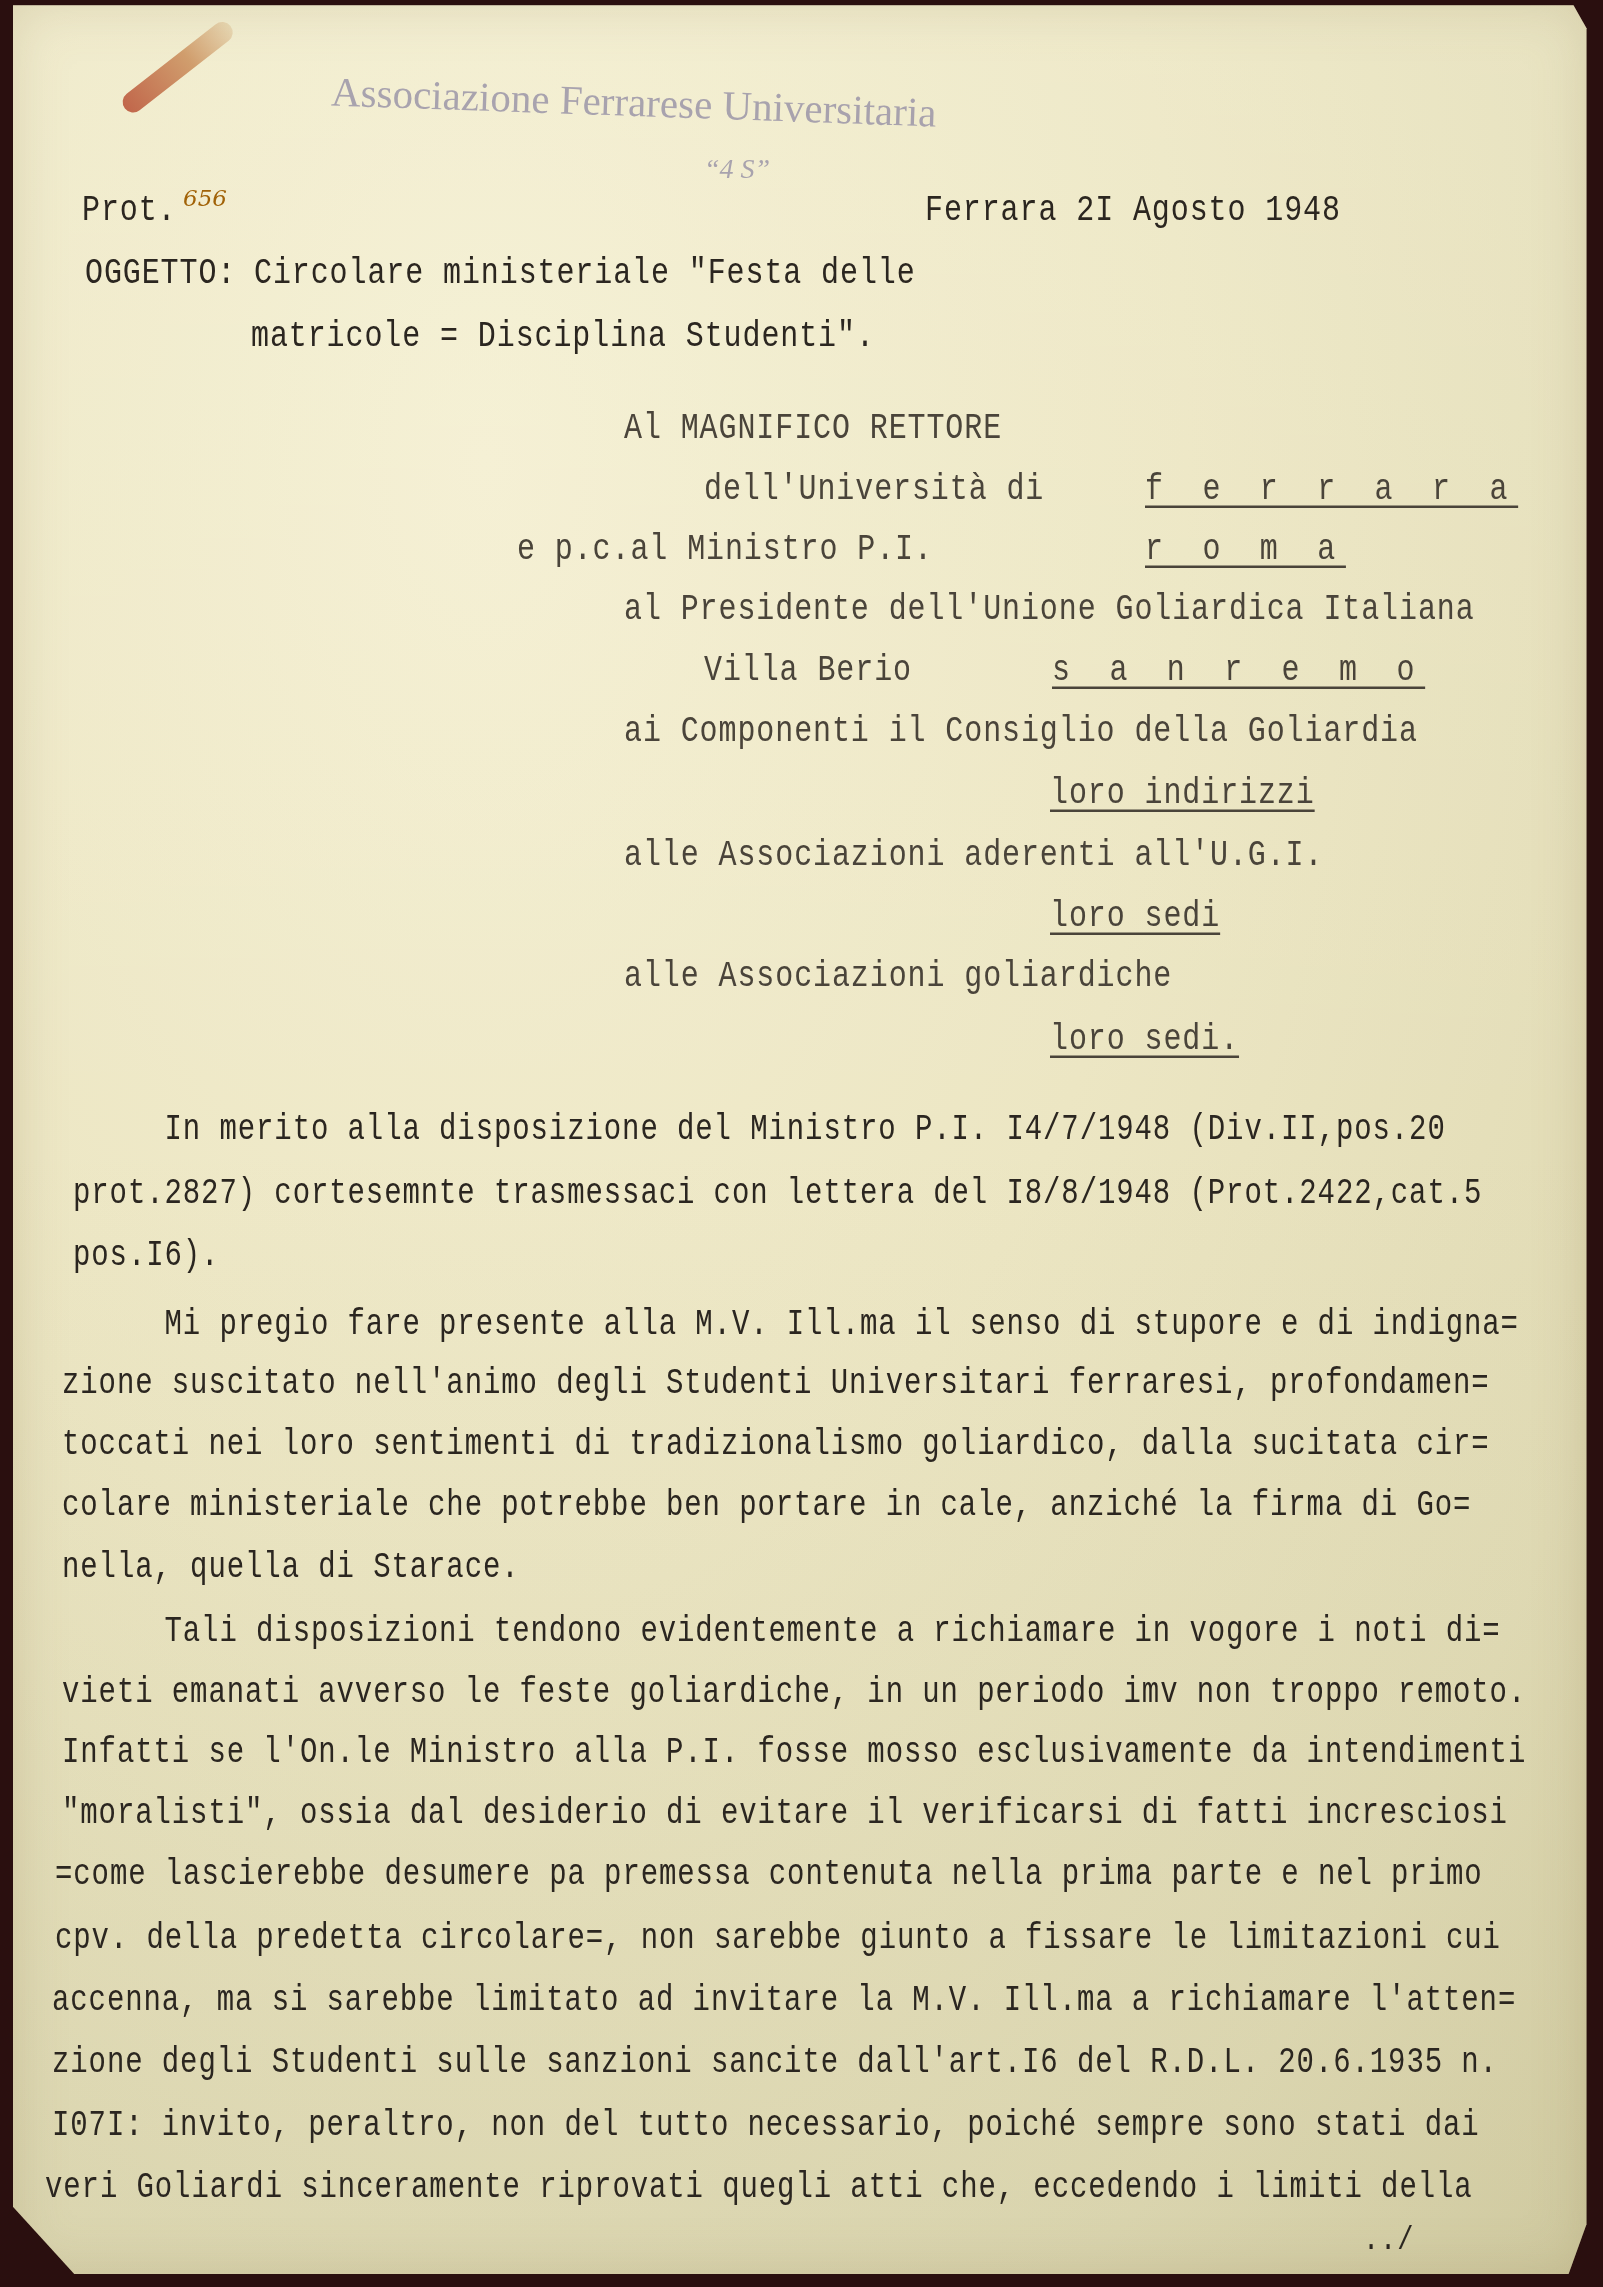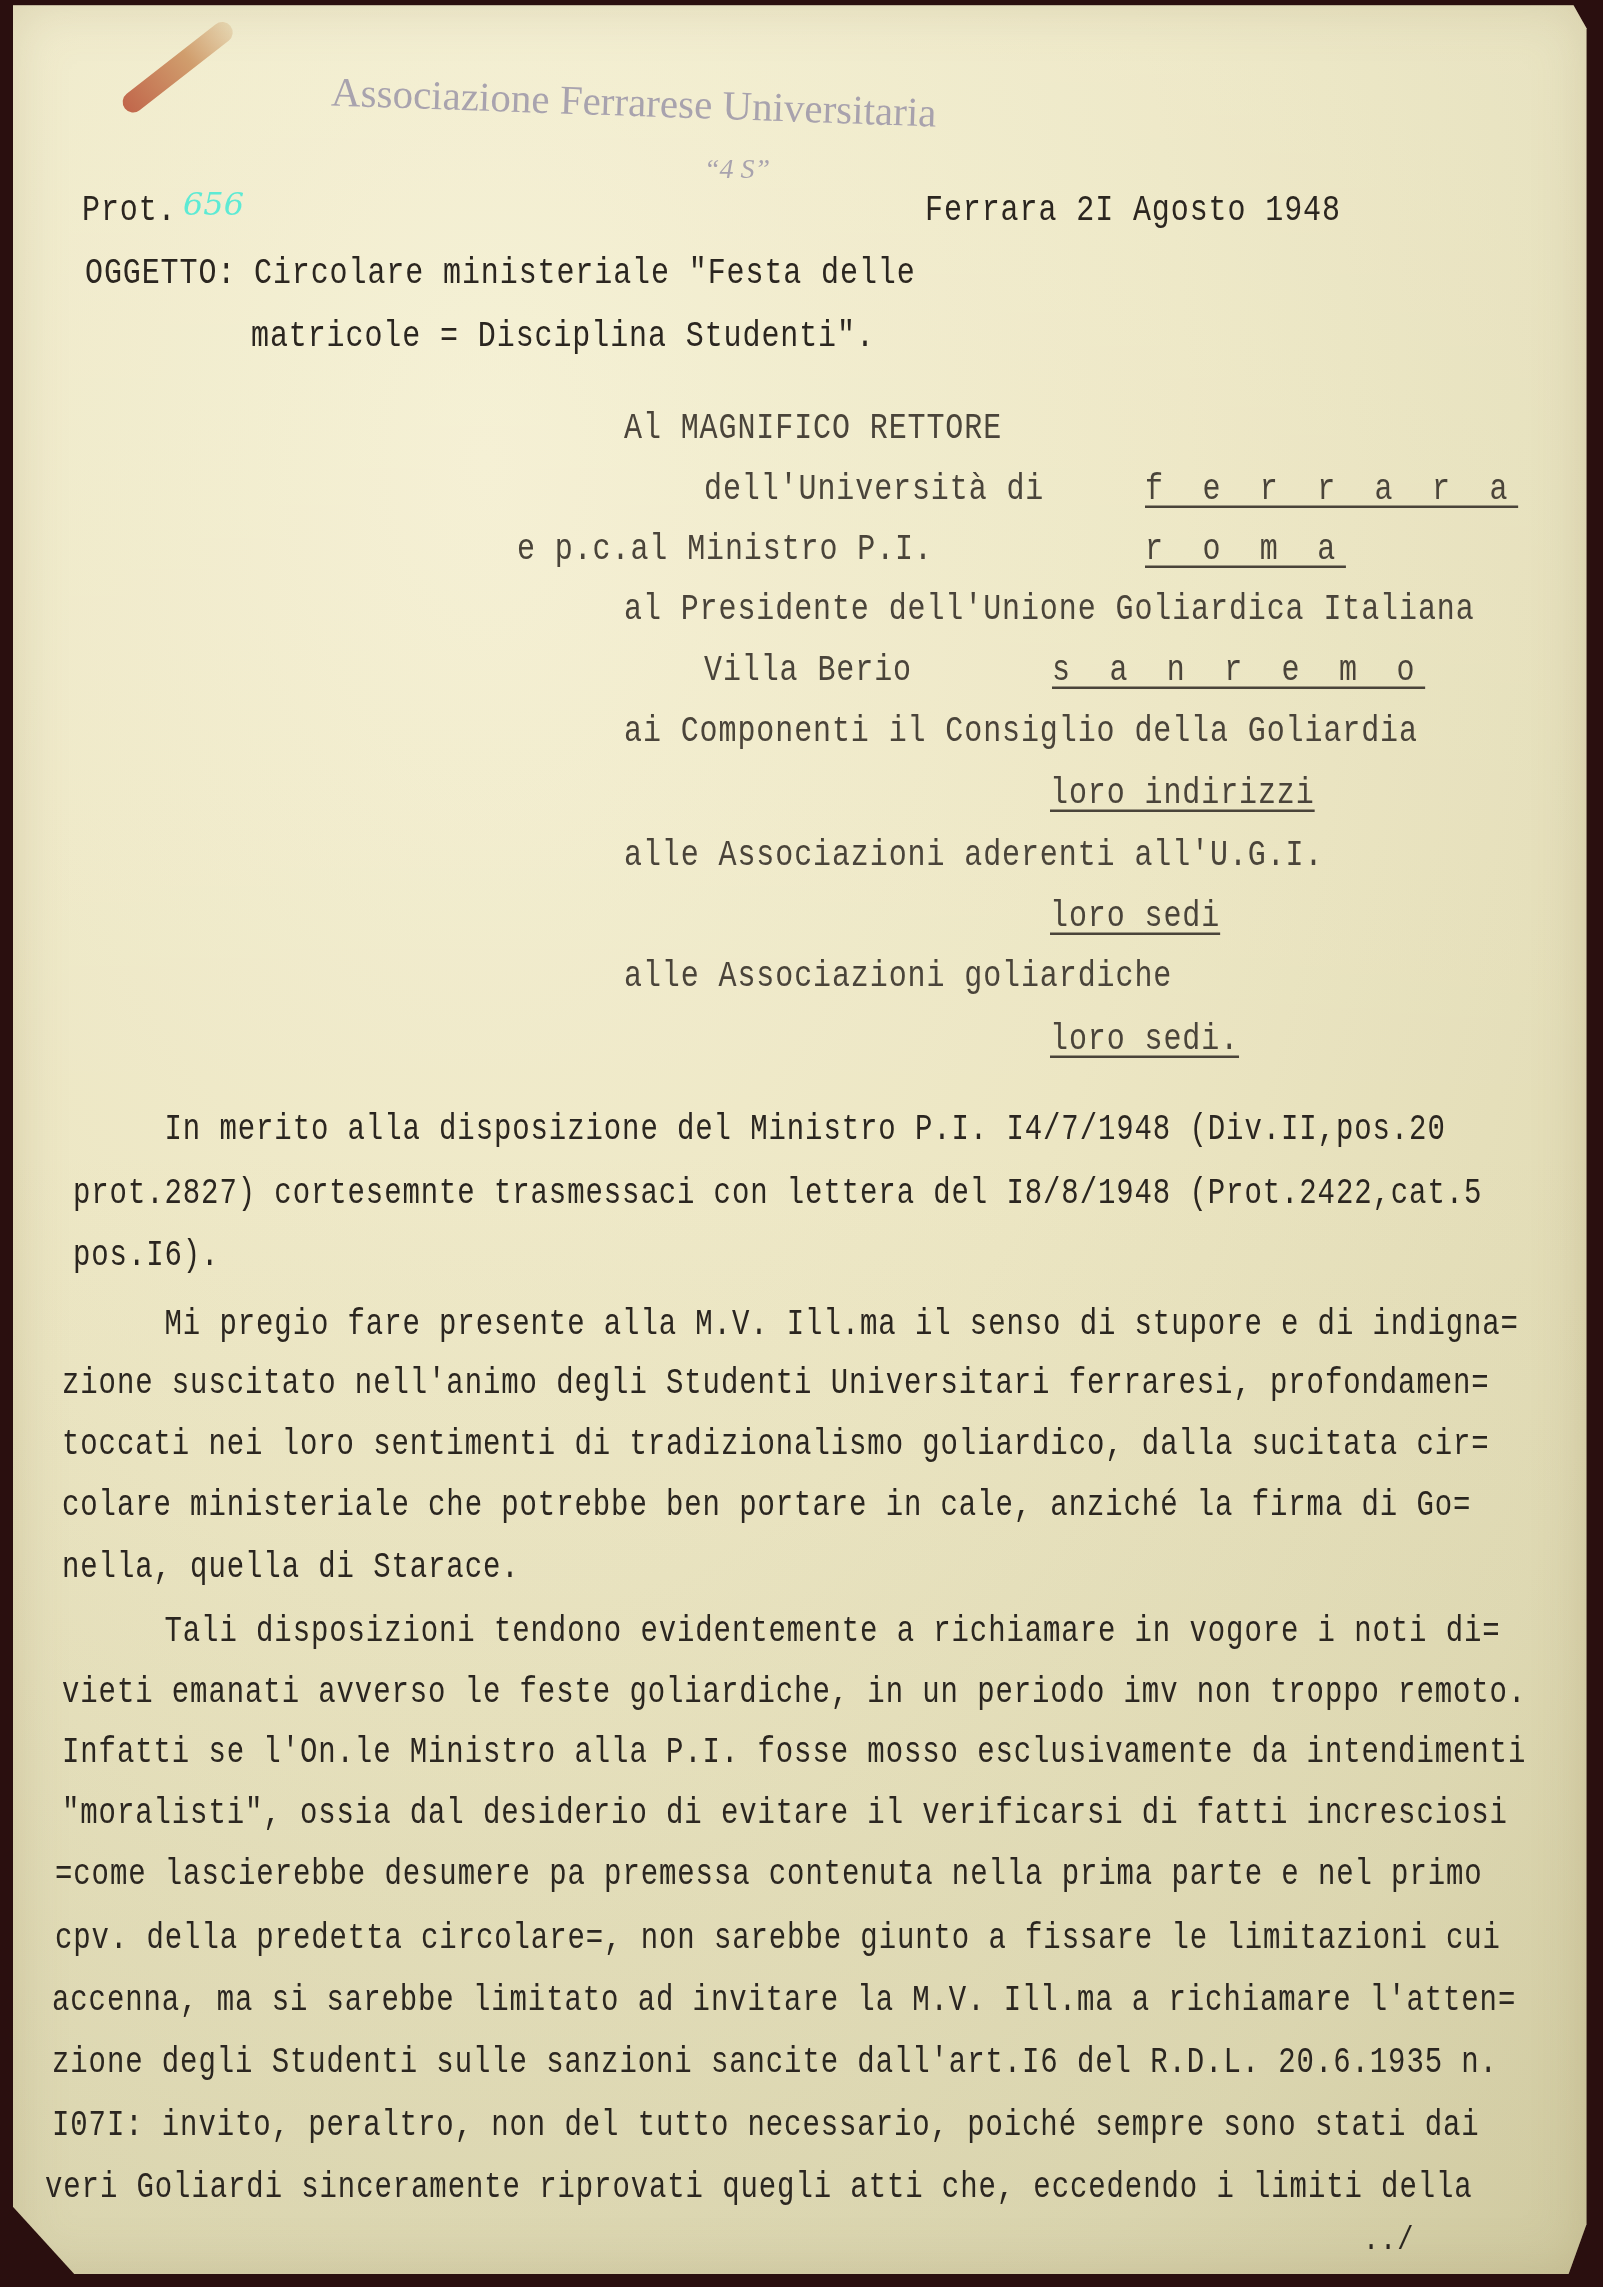--- a/index.html
+++ b/index.html
@@ -29,21 +29,21 @@
   .u { text-decoration: underline; text-decoration-thickness: 1.8px; text-underline-offset: 5.3px; }
   .spaced { letter-spacing: 10.7px; }
   .stamp {
     position: absolute; white-space: pre;
     font-family: "Liberation Serif", "DejaVu Serif", serif;
     color: #9c96a8; opacity: 0.85;
   }
   .handwritten {
     position: absolute; white-space: pre;
     font-family: "DejaVu Serif", serif; font-style: italic;
-    color: #5eead4; font-size: 32px;
+    color: #a16207; font-size: 23px;
   }
   .smear {
     position: absolute; left: 125px; top: 98px; width: 134px; height: 21.4px;
     background: linear-gradient(90deg, #b5452a 0%, #c88a55 60%, rgba(200,150,90,0.3) 100%);
     border-radius: 10.7px; transform: rotate(-38deg); transform-origin: left center; opacity: 0.8;
   }
 </style>
 </head>
 <body>
 

